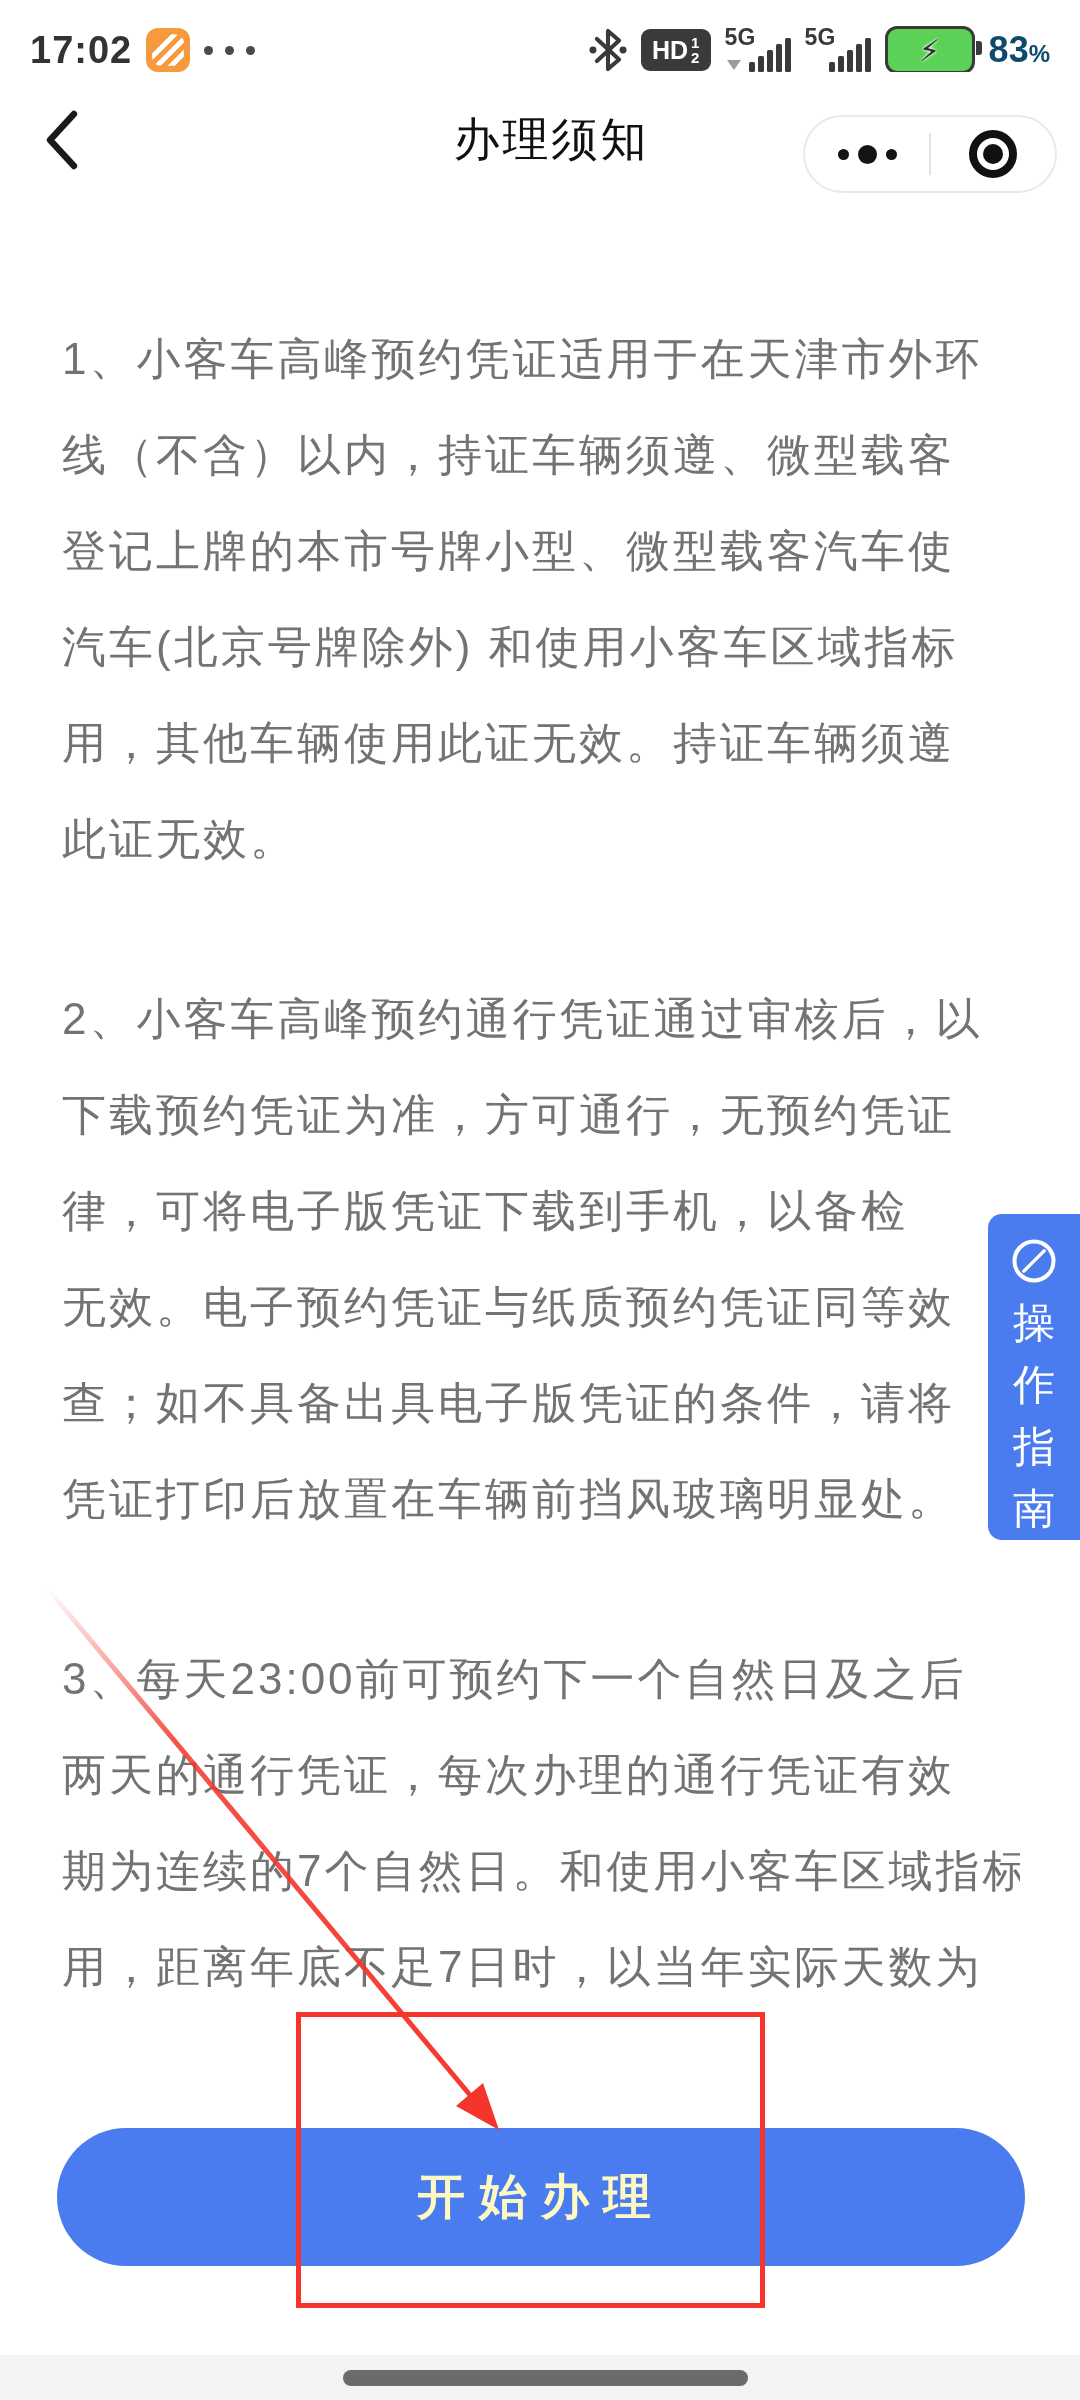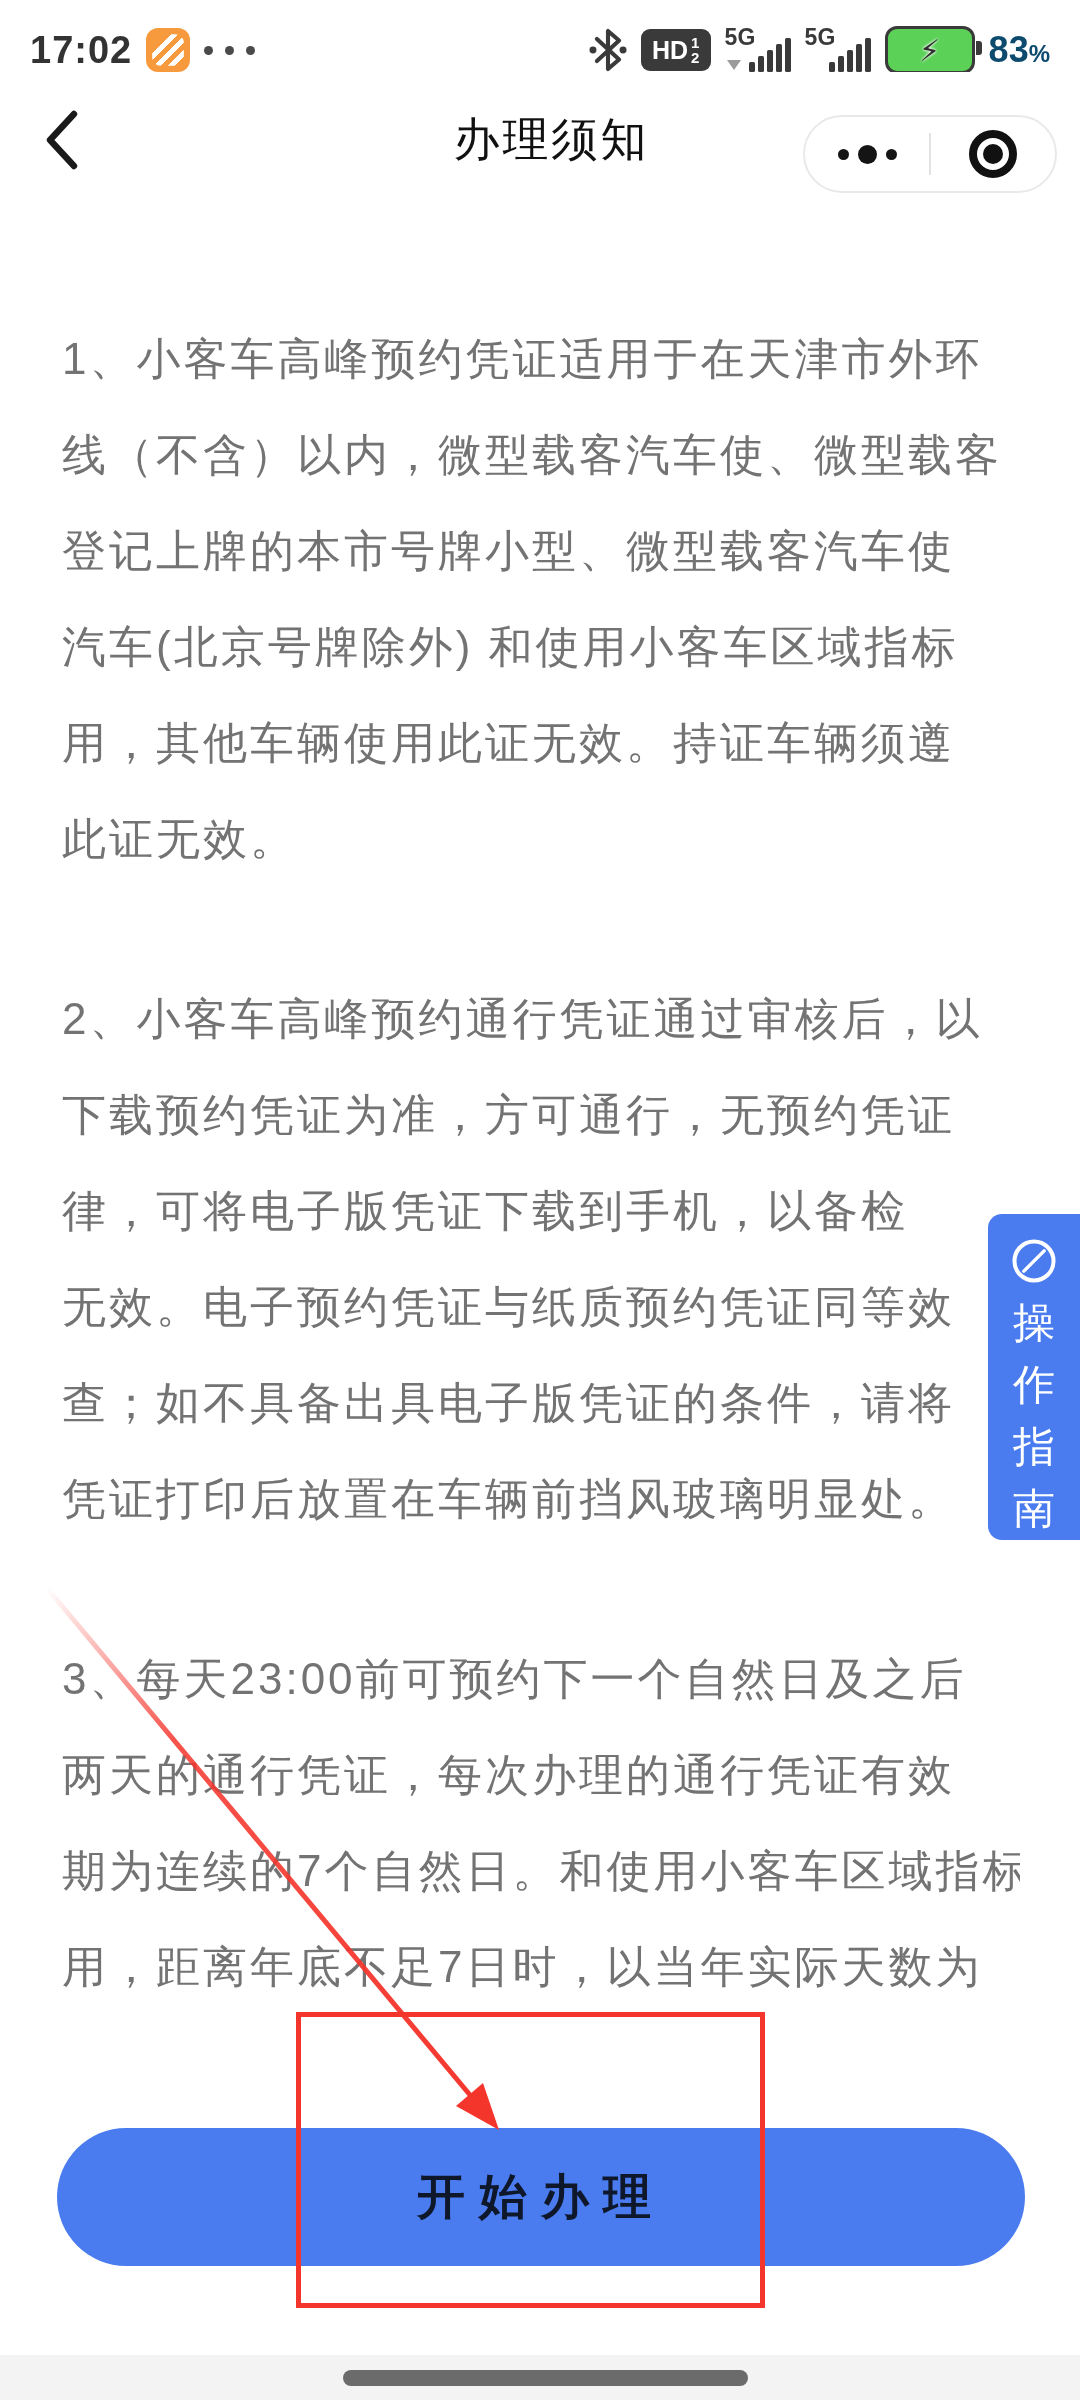--- a/index.html
+++ b/index.html
@@ -48,21 +48,21 @@
   .content{position:absolute;left:62px;top:311px;width:958px;}
   .para{margin:0 0 84px 0;}
   .line{height:96px;line-height:96px;font-size:44px;letter-spacing:3px;color:#737373;white-space:nowrap;overflow:hidden;}
 
   
   .side-tab{position:absolute;right:0;top:1214px;width:92px;height:326px;background:#4a7cf0;border-radius:14px 0 0 14px;display:flex;flex-direction:column;align-items:center;padding-top:22px;box-sizing:border-box;z-index:6;}
   .side-tab .char{color:#fff;font-size:42px;line-height:62px;}
 
   
   .footer{position:absolute;left:0;top:2072px;width:1080px;height:328px;background:#fff;z-index:4;}
-  .start-btn{position:absolute;left:57px;top:56px;width:968px;height:138px;background:#4a7cf0;border-radius:69px;border:none;display:flex;align-items:center;justify-content:center;color:#0f172a;font-size:48px;font-weight:700;letter-spacing:14px;font-family:inherit;}
+  .start-btn{position:absolute;left:57px;top:56px;width:968px;height:138px;background:#4a7cf0;border-radius:69px;border:none;display:flex;align-items:center;justify-content:center;color:#fef9c3;font-size:48px;font-weight:700;letter-spacing:14px;font-family:inherit;}
   .gesture-band{position:absolute;left:0;top:283px;width:1080px;height:45px;background:#f3f3f4;}
   .home-bar{position:absolute;left:343px;top:15px;width:405px;height:16px;border-radius:8px;background:#6b6b6b;}
 
   
   .red-rect{position:absolute;left:296px;top:2012px;width:469px;height:296px;border:5px solid #f4352c;box-sizing:border-box;z-index:8;pointer-events:none;}
   .arrow-svg{position:absolute;left:0;top:0;z-index:8;pointer-events:none;}
 </style>
 </head>
 <body>
 
@@ -139,21 +139,21 @@
         <span class="ring">
             <i></i>
           </span>
       </div>
     </div>
   </div>
 
   <div class="content">
     <div class="para">
       <div class="line">1、小客车高峰预约凭证适用于在天津市外环</div>
-      <div class="line">线（不含）以内，微型载客汽车使、微型载客</div>
+      <div class="line">线（不含）以内，持证车辆须遵、微型载客</div>
       <div class="line">登记上牌的本市号牌小型、微型载客汽车使</div>
       <div class="line">汽车(北京号牌除外) 和使用小客车区域指标</div>
       <div class="line">用，其他车辆使用此证无效。持证车辆须遵</div>
       <div class="line">此证无效。</div>
     </div>
     <div class="para">
       <div class="line">2、小客车高峰预约通行凭证通过审核后，以</div>
       <div class="line">下载预约凭证为准，方可通行，无预约凭证</div>
       <div class="line">律，可将电子版凭证下载到手机，以备检</div>
       <div class="line">无效。电子预约凭证与纸质预约凭证同等效</div>

